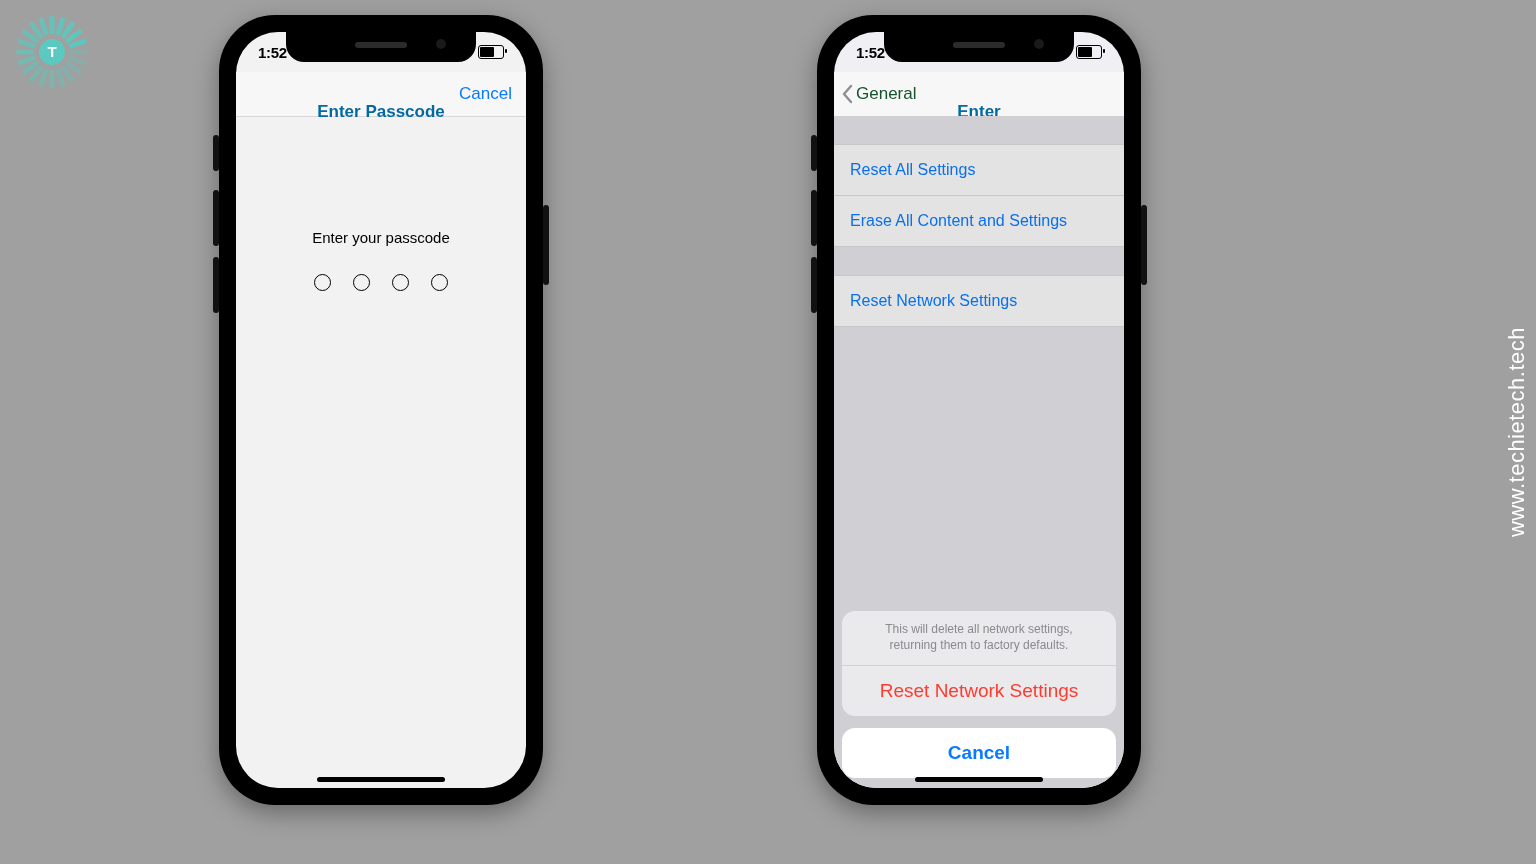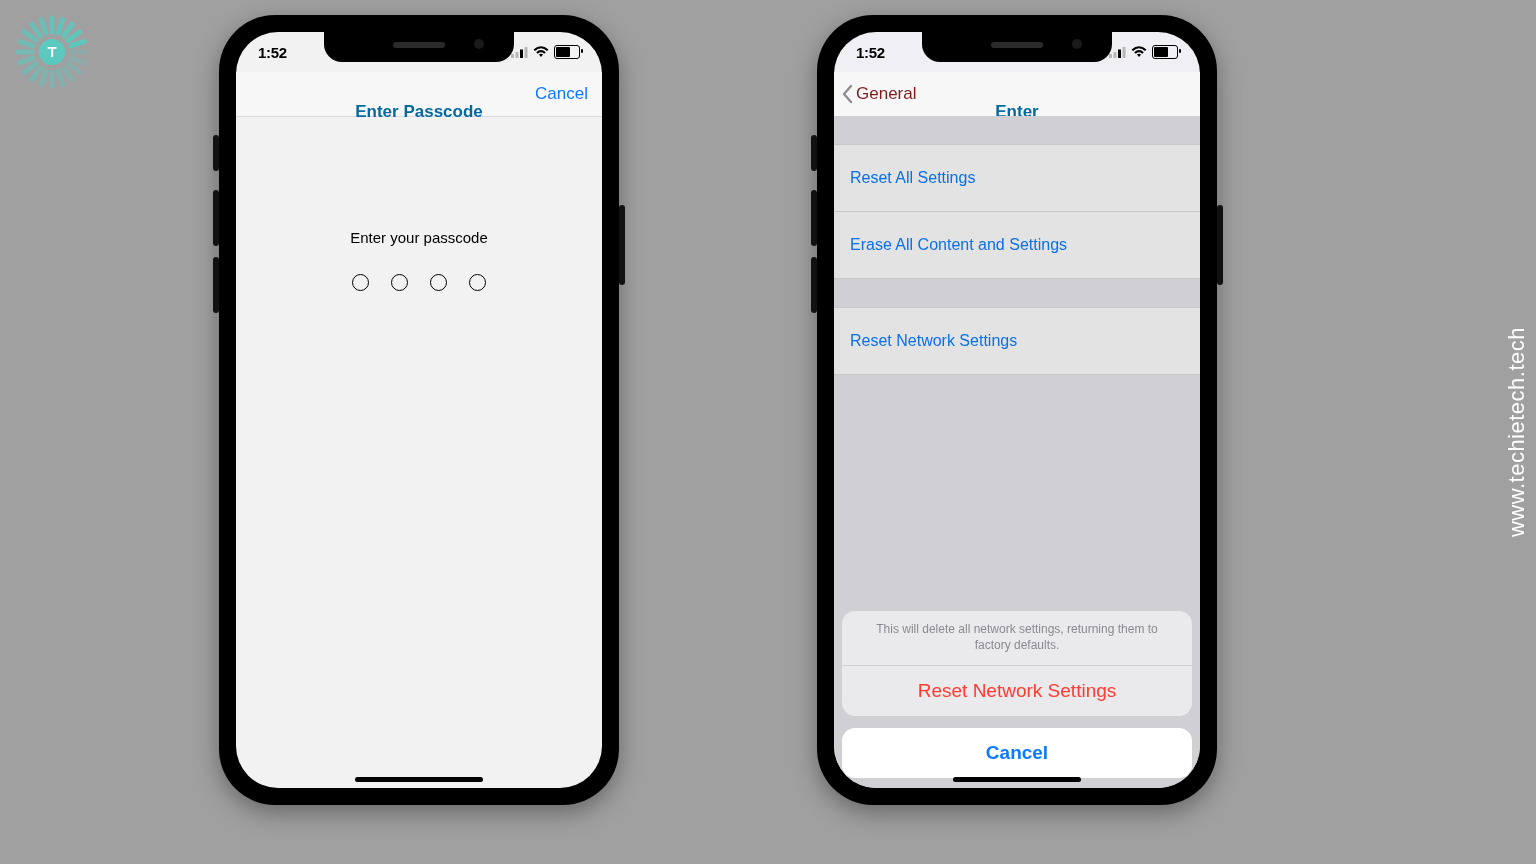--- a/index.html
+++ b/index.html
@@ -5,21 +5,21 @@
   html,body{margin:0;padding:0;width:1536px;height:864px;background:#a0a0a0;font-family:-apple-system,Helvetica,Arial,sans-serif;overflow:hidden;}
   .stage{position:relative;width:1536px;height:864px;}
 
   
   .logo{position:absolute;left:12px;top:12px;width:80px;height:80px;}
 
   
   .watermark{position:absolute;right:6px;top:50%;transform:translateY(-50%) rotate(180deg);writing-mode:vertical-rl;color:#fff;font-size:22px;letter-spacing:0.5px;font-weight:400;}
 
   
-  .phone{position:absolute;top:15px;width:400px;height:790px;background:#000;border-radius:56px;box-shadow:0 8px 24px rgba(0,0,0,0.35);}
+  .phone{position:absolute;top:15px;width:324px;height:790px;background:#000;border-radius:56px;box-shadow:0 8px 24px rgba(0,0,0,0.35);}
   .phone.left{left:219px;}
   .phone.right{left:817px;}
   .phone .btn-right{position:absolute;right:-6px;top:190px;width:6px;height:80px;background:#111;border-radius:3px;}
   .phone .btn-left1{position:absolute;left:-6px;top:120px;width:6px;height:36px;background:#111;border-radius:3px;}
   .phone .btn-left2{position:absolute;left:-6px;top:175px;width:6px;height:56px;background:#111;border-radius:3px;}
   .phone .btn-left3{position:absolute;left:-6px;top:242px;width:6px;height:56px;background:#111;border-radius:3px;}
 
   .screen{position:absolute;left:17px;right:17px;top:17px;bottom:17px;border-radius:42px;overflow:hidden;}
   .screen.light{background:#f2f2f2;}
   .screen.grey{background:#efeff4;}
@@ -36,34 +36,34 @@
   .status .sig{width:17px;height:11px;}
   .status .wifi{width:16px;height:12px;}
   .status .batt{width:24px;height:12px;border:1.3px solid #000;border-radius:3px;position:relative;}
   .status .batt::after{content:"";position:absolute;right:-4px;top:3px;width:2px;height:4px;background:#000;border-radius:1px;}
   .status .batt .fill{position:absolute;left:1px;top:1px;bottom:1px;width:60%;background:#000;border-radius:1px;}
 
   
   .nav{position:absolute;top:40px;left:0;right:0;height:44px;display:flex;align-items:center;justify-content:center;background:#f7f7f8;border-bottom:1px solid #d9d9dd;}
   .nav .title{font-size:17px;font-weight:600;color:#0369a1;margin-top:36px;}
   .nav .right-btn{position:absolute;right:14px;top:0;height:44px;display:flex;align-items:center;color:#0a7aff;font-size:17px;}
-  .nav .back{position:absolute;left:8px;top:0;height:44px;display:flex;align-items:center;color:#7f1d1d;font-size:17px;}
+  .nav .back{position:absolute;left:8px;top:0;height:44px;display:flex;align-items:center;color:#14532d;font-size:17px;}
   .nav .back .chev{margin-right:2px;}
 
   
   .pass-area{position:absolute;top:84px;left:0;right:0;bottom:0;display:flex;flex-direction:column;align-items:center;}
   .pass-prompt{margin-top:113px;font-size:15px;color:#000;}
   .dots{margin-top:28px;display:flex;gap:22px;}
   .dot{width:15px;height:15px;border:1.4px solid #000;border-radius:50%;}
 
   
   .list-area{position:absolute;top:84px;left:0;right:0;bottom:0;background:#e3e3e8;}
   .group{margin-top:28px;background:#fff;}
   .group.first{margin-top:28px;}
-  .row{padding:24px 16px;font-size:16px;color:#0a7aff;border-bottom:1px solid #d9d9dd;background:#f7f7f7;}
+  .row{padding:16px 16px;font-size:16px;color:#0a7aff;border-bottom:1px solid #d9d9dd;background:#f7f7f7;}
   .row:last-child{border-bottom:none;}
   .group{border-top:1px solid #d9d9dd;border-bottom:1px solid #d9d9dd;}
   .list-area{background:#e1e1e6;}
   .list-wrap{background:#e1e1e6;}
 
   
   .dim{position:absolute;left:0;right:0;top:0;bottom:0;background:rgba(0,0,0,0.08);pointer-events:none;}
 
   
   .sheet{position:absolute;left:8px;right:8px;bottom:10px;display:flex;flex-direction:column;gap:12px;}

